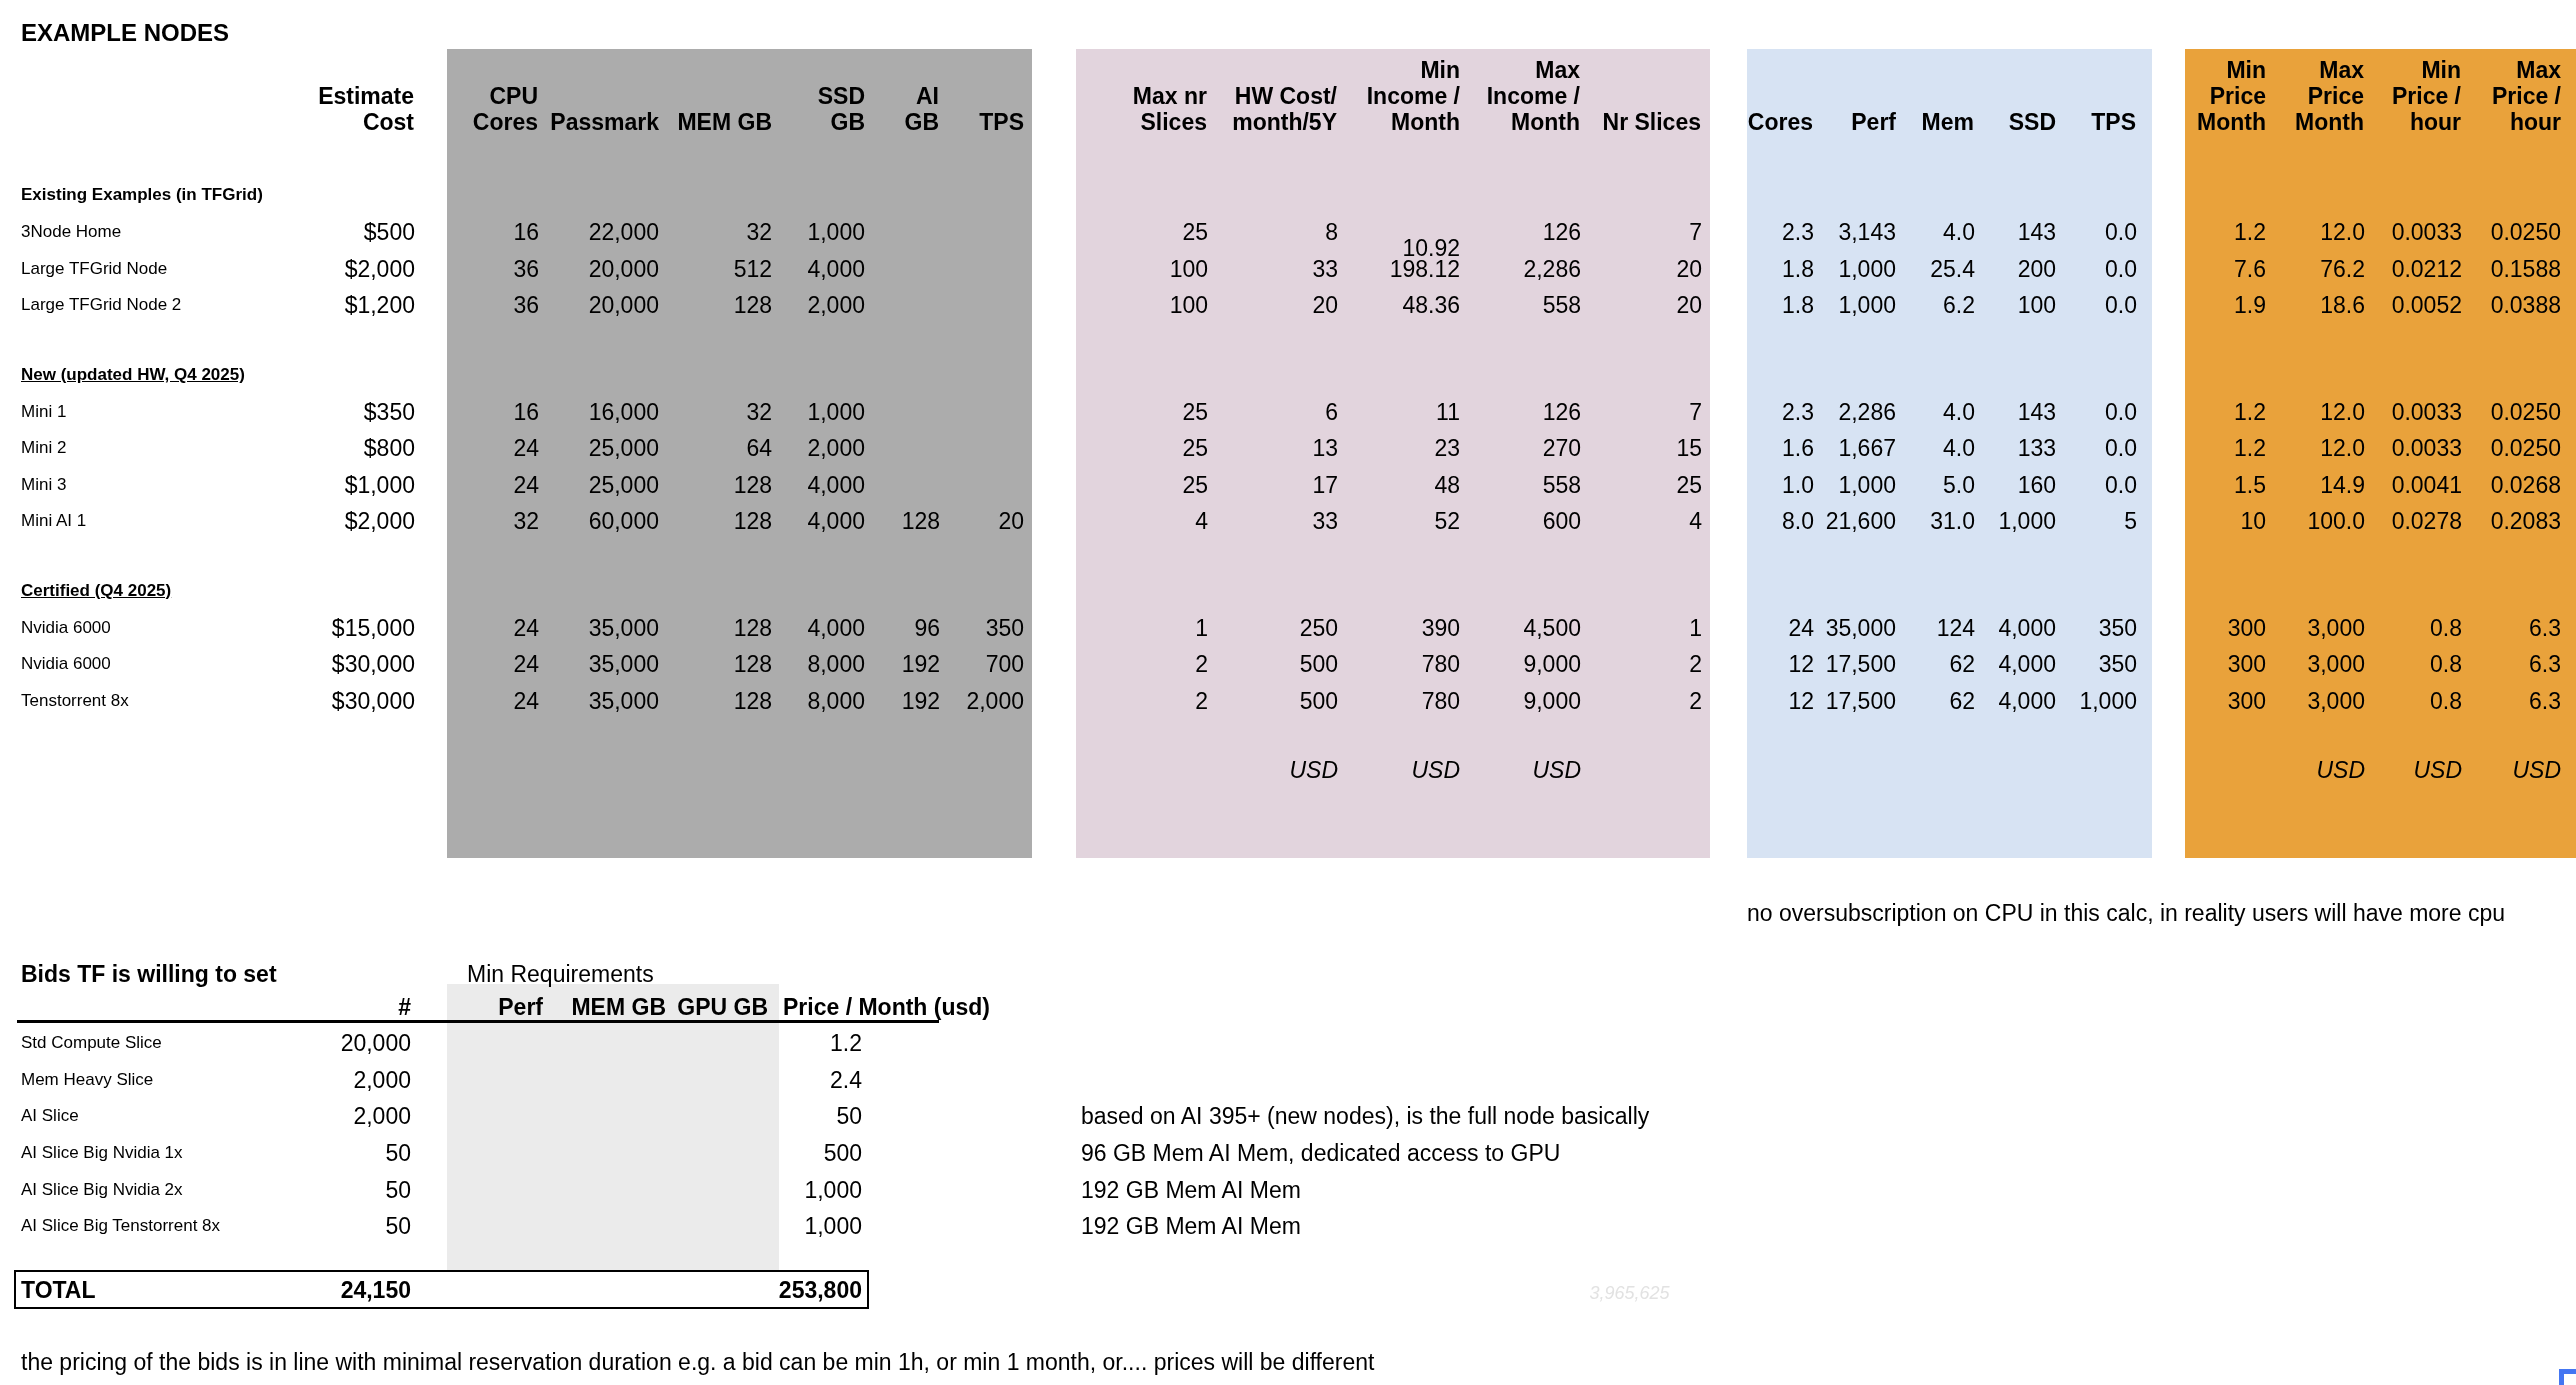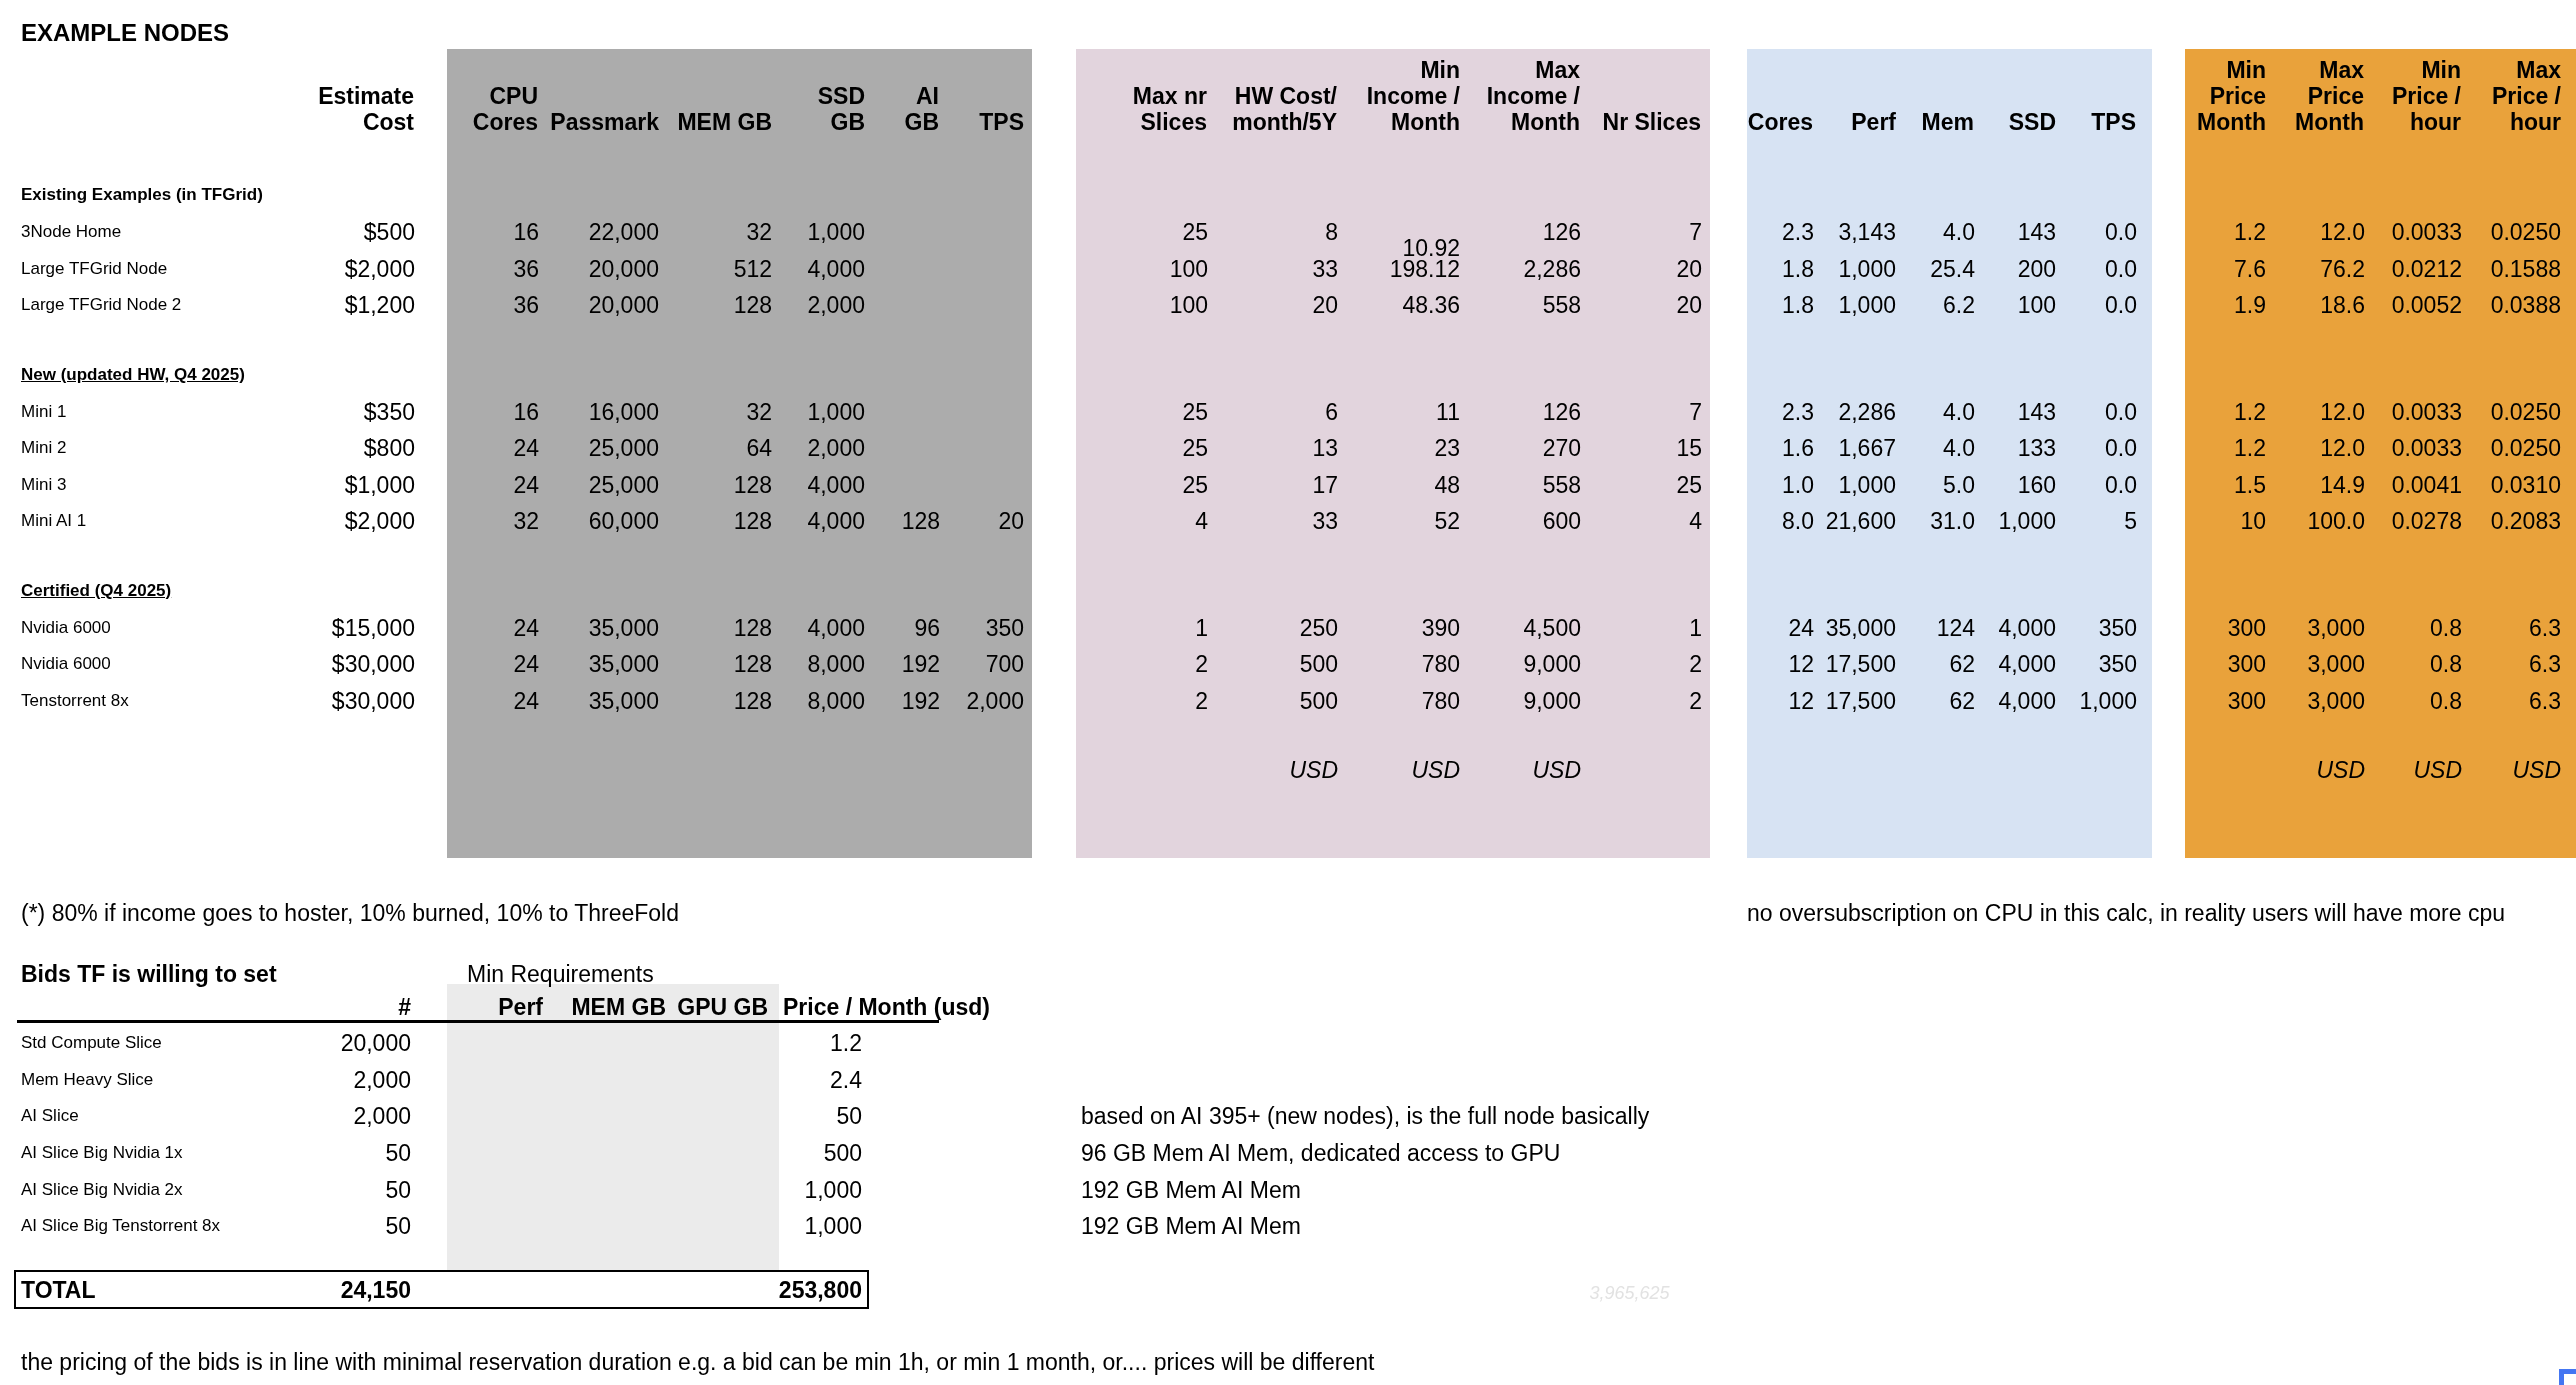--- a/index.html
+++ b/index.html
@@ -205,21 +205,21 @@
       <div class="cellr" style="left: 1436px; top: 467px;">558</div>
       <div class="cellr" style="left: 1557px; top: 467px;">25</div>
       <div class="cellr" style="left: 1669px; top: 467px;">1.0</div>
       <div class="cellr" style="left: 1751px; top: 467px;">1,000</div>
       <div class="cellr" style="left: 1830px; top: 467px;">5.0</div>
       <div class="cellr" style="left: 1911px; top: 467px;">160</div>
       <div class="cellr" style="left: 1992px; top: 467px;">0.0</div>
       <div class="cellr" style="left: 2121px; top: 467px;">1.5</div>
       <div class="cellr" style="left: 2220px; top: 467px;">14.9</div>
       <div class="cellr" style="left: 2317px; top: 467px;">0.0041</div>
-      <div class="cellr" style="left: 2416px; top: 467px;">0.0310</div>
+      <div class="cellr" style="left: 2416px; top: 467px;">0.0268</div>
       <div class="rowlabel" style="top: 503px;">Mini AI 1</div>
       <div class="cellr" style="left: 270px; top: 503px;">$2,000</div>
       <div class="cellr" style="left: 394px; top: 503px;">32</div>
       <div class="cellr" style="left: 514px; top: 503px;">60,000</div>
       <div class="cellr" style="left: 627px; top: 503px;">128</div>
       <div class="cellr" style="left: 720px; top: 503px;">4,000</div>
       <div class="cellr" style="left: 795px; top: 503px;">128</div>
       <div class="cellr" style="left: 879px; top: 503px;">20</div>
       <div class="cellr" style="left: 1063px; top: 503px;">4</div>
       <div class="cellr" style="left: 1193px; top: 503px;">33</div>
@@ -335,21 +335,20 @@
       <div class="cellr" style="left: 717px; top: 1172px;">1,000</div>
       <div class="note" style="top: 1172px;">192 GB Mem AI Mem</div>
       <div class="rowlabel" style="top: 1208px;">AI Slice Big Tenstorrent 8x</div>
       <div class="cellr" style="left: 266px; top: 1208px;">50</div>
       <div class="cellr" style="left: 521px; top: 1208px;">250</div>
       <div class="cellr" style="left: 623px; top: 1208px;">192</div>
       <div class="cellr" style="left: 717px; top: 1208px;">1,000</div>
       <div class="note" style="top: 1208px;">192 GB Mem AI Mem</div>
     </div>
 
-  <div class="fnote" style="left:21px;top:895px">(*) 80% if income goes to hoster, 10% burned, 10% to ThreeFold</div>
   <div class="fnote" style="left:1747px;top:895px">no oversubscription on CPU in this calc, in reality users will have more cpu</div>
 
   <div class="minreq-box" style="background:#EBEBEB;"></div>
   <div class="bids-title">Bids TF is willing to set</div>
   <div class="minreq">Min Requirements</div>
   <div class="bhead" style="left:266px">#</div>
   <div class="bhead" style="left:398px">Perf</div>
   <div class="bhead" style="left:521px">MEM GB</div>
   <div class="bhead" style="left:623px">GPU GB</div>
   <div class="bhead-price">Price / Month (usd)</div>

